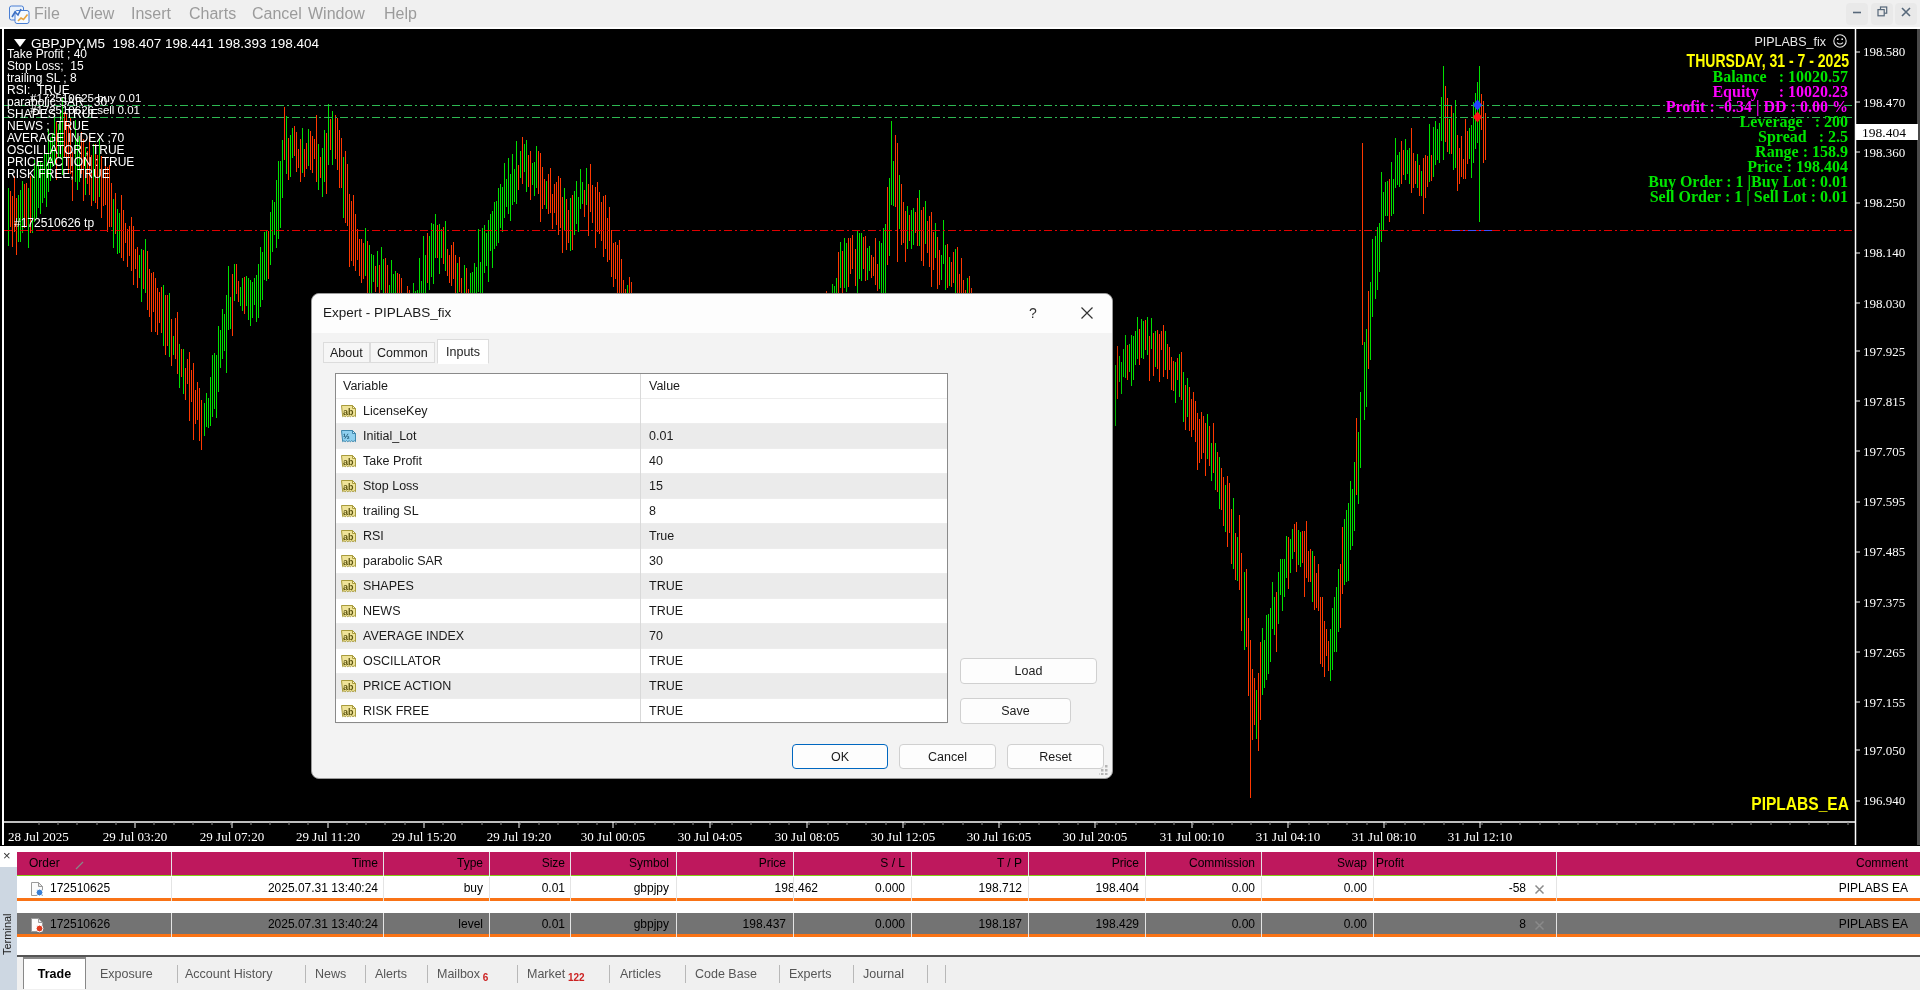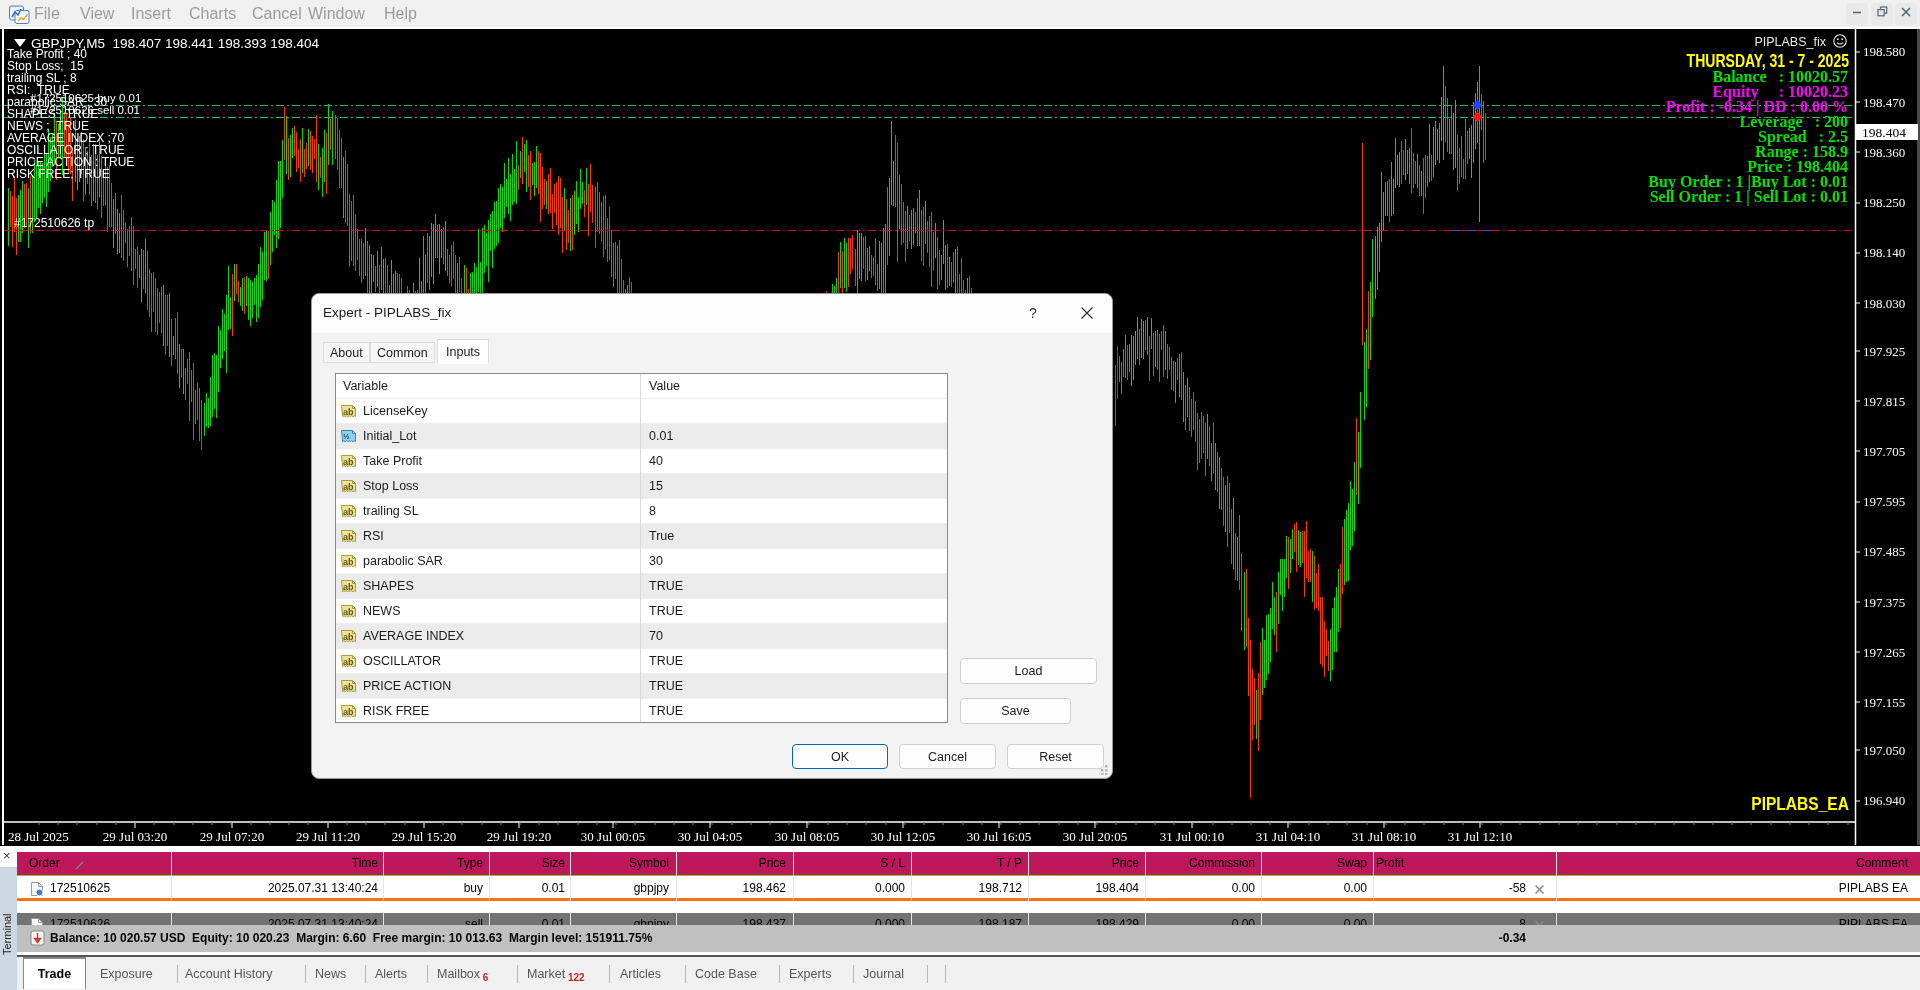--- a/index.html
+++ b/index.html
@@ -382,21 +382,21 @@
       <svg style="position:absolute;left:13px;top:4px" width="14" height="16" viewBox="0 0 14 16">
         <path d="M1.5 1.5h7l4 4v9h-11z" fill="#fbfbfb" stroke="#9a9a9a"></path>
         <path d="M8.5 1.5v4h4z" fill="#e8e8e8" stroke="#9a9a9a"></path>
         <circle cx="9.5" cy="11.5" r="3.4" fill="#3a7fd5" stroke="#fff"></circle>
       </svg>
       <span class="cell" style="left:33px">172510625</span>
       <span class="cell cr" style="left:201px;width:160px">2025.07.31 13:40:24</span>
       <span class="cell cr" style="left:386px;width:80px">buy</span>
       <span class="cell cr" style="left:468px;width:80px">0.01</span>
       <span class="cell cr" style="left:572px;width:80px">gbpjpy</span>
-      <span class="cell cr" style="left:679px;width:90px">198.462</span>
+      <span class="cell cr" style="left:711px;width:90px">198.462</span>
       <span class="cell cr" style="left:798px;width:90px">0.000</span>
       <span class="cell cr" style="left:915px;width:90px">198.712</span>
       <span class="cell cr" style="left:1032px;width:90px">198.404</span>
       <span class="cell cr" style="left:1148px;width:90px">0.00</span>
       <span class="cell cr" style="left:1260px;width:90px">0.00</span>
       <span class="cell cr" style="left:1419px;width:90px">-58</span>
       <svg style="position:absolute;left:1517px;top:7px" width="11" height="11" viewBox="0 0 11 11">
         <path d="M1.5 1.5l8 8M9.5 1.5l-8 8" stroke="#8a8a8a" stroke-width="1.5"></path>
       </svg>
       <span class="cell cr" style="left:1691px;width:200px">PIPLABS EA</span>
@@ -414,21 +414,21 @@
       <div class="vline" style="left:1539px"></div>
     </div>
     <div class="trow" style="top:67px;background:#737373">
       <svg style="position:absolute;left:13px;top:4px" width="14" height="16" viewBox="0 0 14 16">
         <path d="M1.5 1.5h7l4 4v9h-11z" fill="#fbfbfb" stroke="#9a9a9a"></path>
         <path d="M8.5 1.5v4h4z" fill="#e8e8e8" stroke="#9a9a9a"></path>
         <circle cx="9.5" cy="11.5" r="3.4" fill="#e03c1f" stroke="#fff"></circle>
       </svg>
       <span class="cell" style="left:33px">172510626</span>
       <span class="cell cr" style="left:201px;width:160px">2025.07.31 13:40:24</span>
-      <span class="cell cr" style="left:386px;width:80px">sell</span>
+      <span class="cell cr" style="left:386px;width:80px">level</span>
       <span class="cell cr" style="left:468px;width:80px">0.01</span>
       <span class="cell cr" style="left:572px;width:80px">gbpjpy</span>
       <span class="cell cr" style="left:679px;width:90px">198.437</span>
       <span class="cell cr" style="left:798px;width:90px">0.000</span>
       <span class="cell cr" style="left:915px;width:90px">198.187</span>
       <span class="cell cr" style="left:1032px;width:90px">198.429</span>
       <span class="cell cr" style="left:1148px;width:90px">0.00</span>
       <span class="cell cr" style="left:1260px;width:90px">0.00</span>
       <span class="cell cr" style="left:1419px;width:90px">8</span>
       <svg style="position:absolute;left:1517px;top:7px" width="11" height="11" viewBox="0 0 11 11">
@@ -441,28 +441,20 @@
       <div class="vline" style="left:553px"></div>
       <div class="vline" style="left:659px"></div>
       <div class="vline" style="left:776px"></div>
       <div class="vline" style="left:894px"></div>
       <div class="vline" style="left:1011px"></div>
       <div class="vline" style="left:1128px"></div>
       <div class="vline" style="left:1244px"></div>
       <div class="vline" style="left:1356px"></div>
       <div class="vline" style="left:1539px"></div>
     </div>
-    <div class="bal">
-      <svg style="position:absolute;left:13px;top:5px" width="15" height="16" viewBox="0 0 15 16">
-        <rect x="1" y="1" width="13" height="14" rx="2" fill="#f6f6f6" stroke="#888"></rect>
-        <path d="M7.5 3v8M7.5 12.5L4.5 8.5h6z" fill="#d33" stroke="#d33" stroke-width="1.4"></path>
-      </svg>
-      <span class="cell" style="left:33px;top:6px">Balance: 10 020.57 USD&nbsp;&nbsp;Equity: 10 020.23&nbsp;&nbsp;Margin: 6.60&nbsp;&nbsp;Free margin: 10 013.63&nbsp;&nbsp;Margin level: 151911.75%</span>
-      <span class="cell cr" style="left:1319px;top:6px;width:190px">-0.34</span>
-    </div>
     <div class="tabsb">
       <div style="position:absolute;left:6px;top:0;width:63px;height:32px;background:#fff;border:1px solid #888;border-top-width:2px;border-bottom:0;text-align:center;line-height:30px;font-weight:bold;font-size:12.5px">Trade</div>
       <span class="btab" style="left:83px">Exposure</span>
       <span class="btab" style="left:168px">Account History</span>
       <span class="btab" style="left:298px">News</span>
       <span class="btab" style="left:358px">Alerts</span>
       <span class="btab" style="left:420px">Mailbox<span class="sub">&nbsp;6</span></span>
       <span class="btab" style="left:510px">Market<span class="sub">&nbsp;122</span></span>
       <span class="btab" style="left:603px">Articles</span>
       <span class="btab" style="left:678px">Code Base</span>

